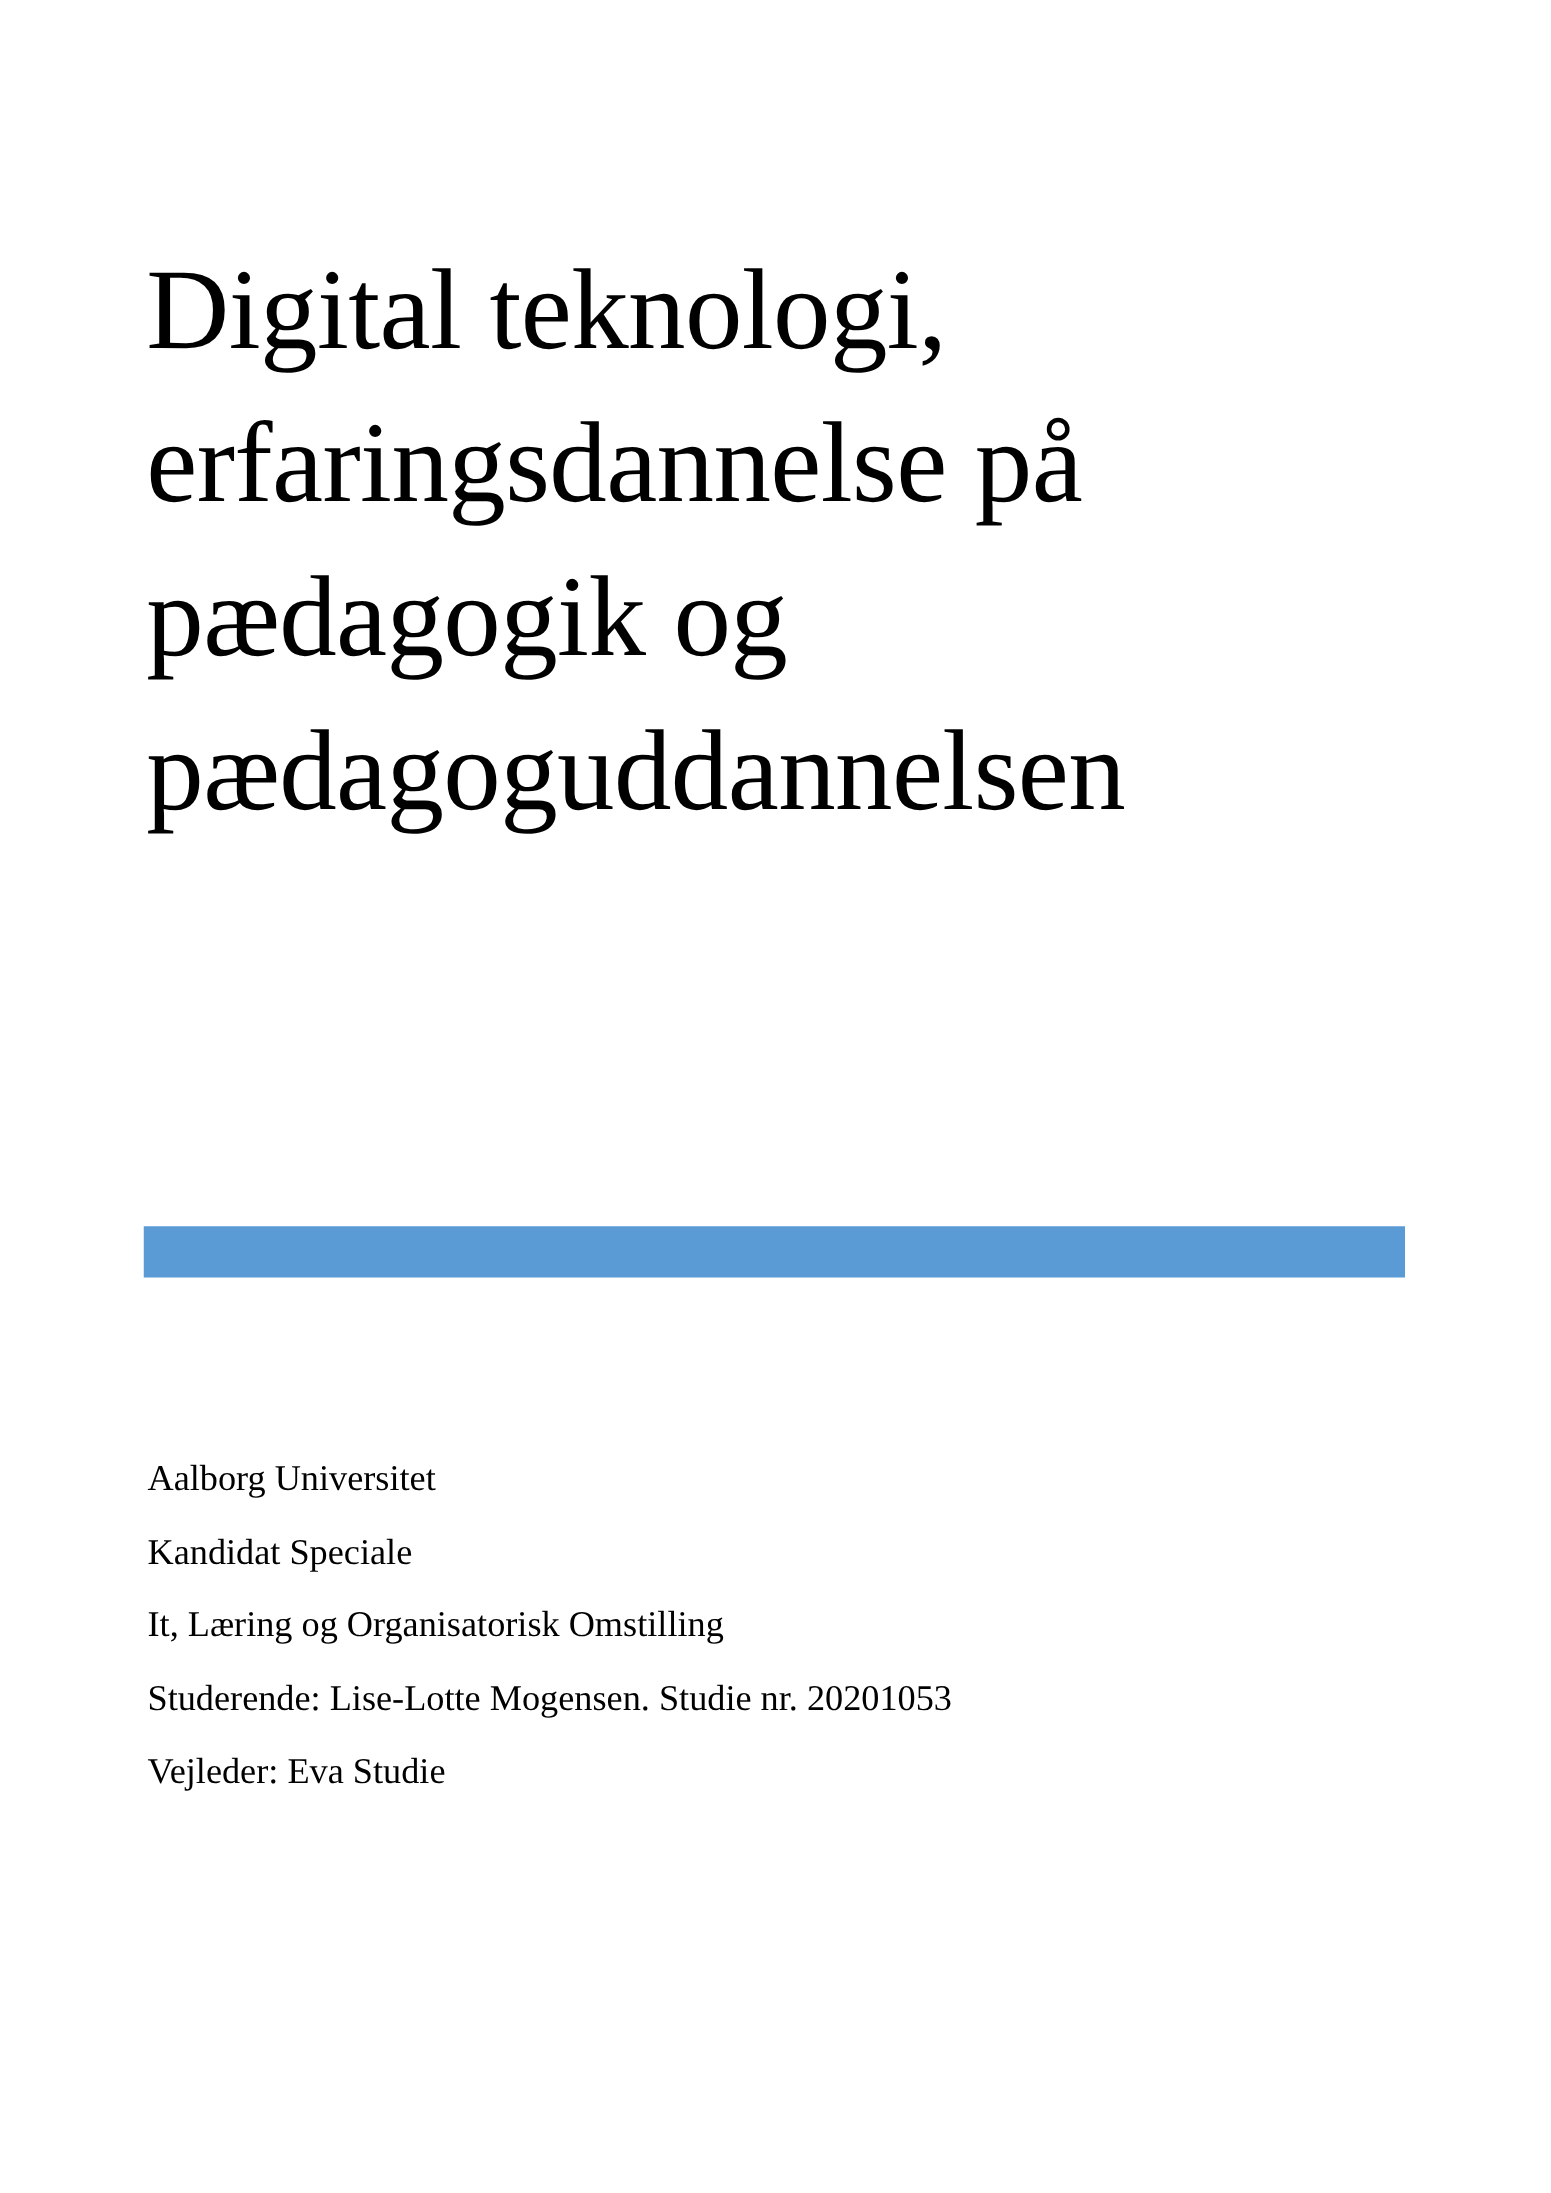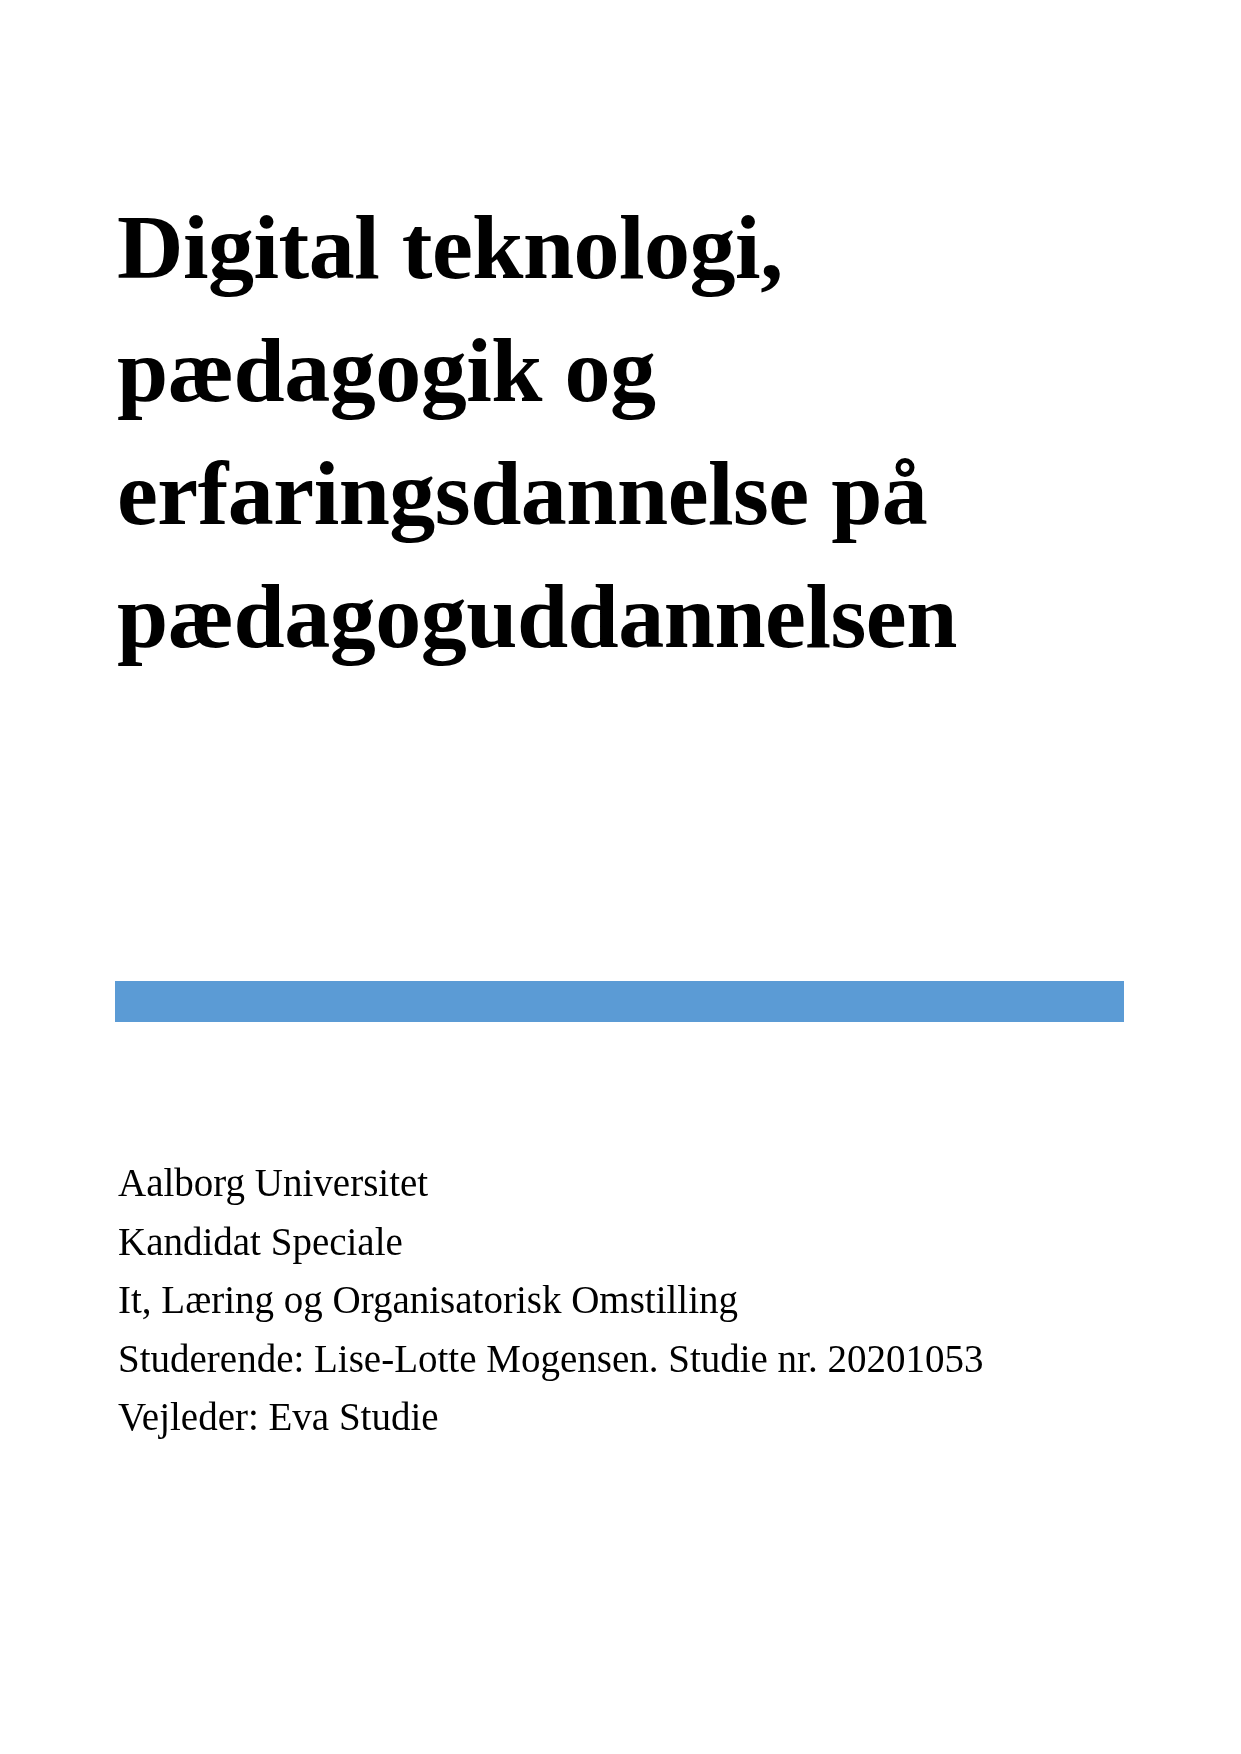--- a/index.html
+++ b/index.html
@@ -14,55 +14,55 @@
       overflow: hidden;
       font-family: "Liberation Serif", "DejaVu Serif", serif;
       color: #000000;
     }
     .title {
       position: absolute;
       left: 117px;
       top: 186px;
       width: 1000px;
       margin: 0;
-      font-weight: bold;
+      font-weight: normal;
       font-size: 92px;
       line-height: 123px;
       letter-spacing: -0.5px;
     }
     .title-line {
       display: block;
       white-space: nowrap;
     }
     .accent-bar {
       position: absolute;
       left: 115px;
       top: 981px;
       width: 1009px;
       height: 41px;
     }
     .info {
       position: absolute;
       left: 118px;
       top: 1154px;
-      font-size: 39px;
+      font-size: 29px;
       line-height: 58.5px;
     }
     .info-line {
       display: block;
       white-space: nowrap;
     }
   </style>
 </head>
 <body>
 
 <h1 class="title">
   <span class="title-line">Digital teknologi,</span>
+  <span class="title-line">erfaringsdannelse på</span>
   <span class="title-line">pædagogik og</span>
-  <span class="title-line">erfaringsdannelse på</span>
   <span class="title-line">pædagoguddannelsen</span>
 </h1>
 
 <div class="accent-bar" id="accent-bar" style="background: rgb(91, 155, 213);"></div>
 
 <div class="info">
   <span class="info-line">Aalborg Universitet</span>
   <span class="info-line">Kandidat Speciale</span>
   <span class="info-line">It, Læring og Organisatorisk Omstilling</span>
   <span class="info-line">Studerende: Lise-Lotte Mogensen. Studie nr. 20201053</span>

